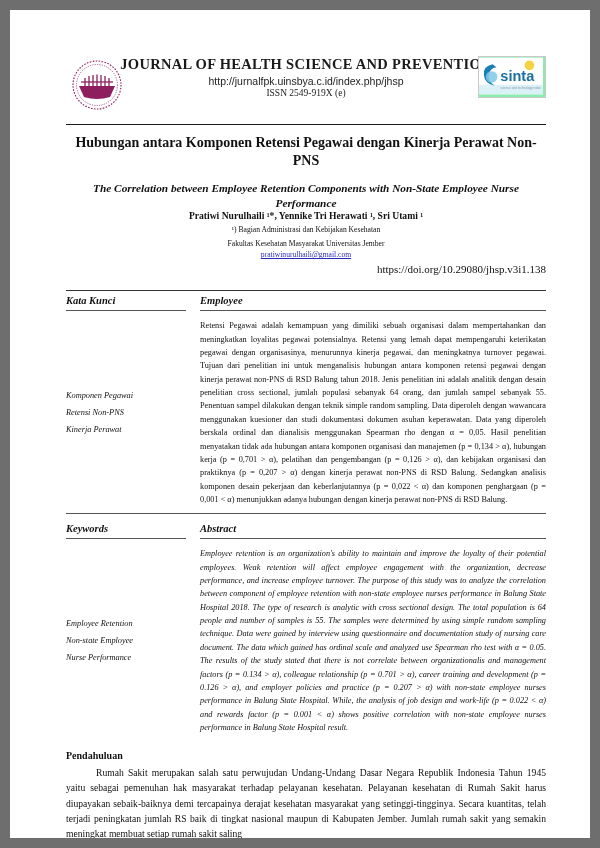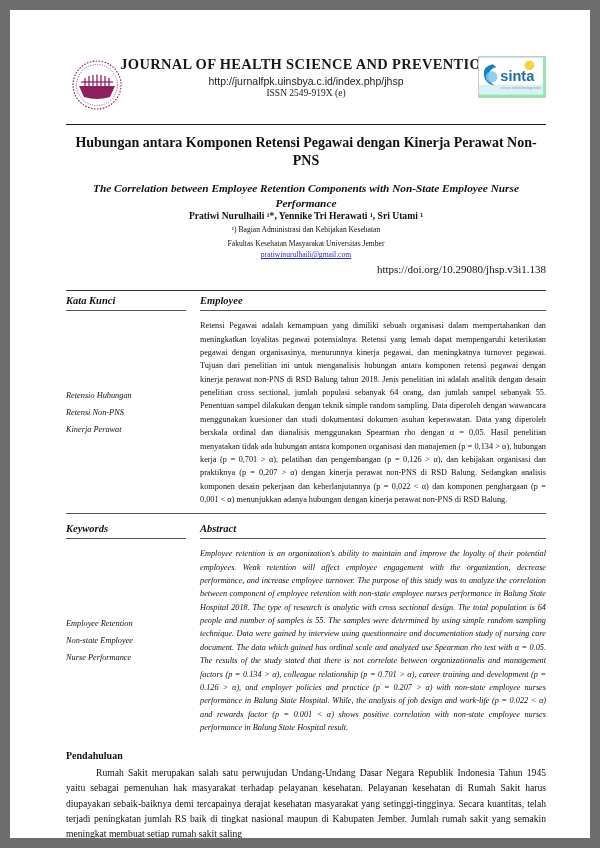--- a/index.html
+++ b/index.html
@@ -271,21 +271,21 @@
         <div class="abs-head">Kata Kunci</div>
         <div class="abs-underline"></div>
       </div>
       <div class="abs-col-right">
         <div class="abs-head">Employee</div>
         <div class="abs-underline"></div>
       </div>
     </div>
     <div class="abs-row">
       <div class="abs-col-left">
-        <div class="kw-list">Retensio Hubungan</div>
+        <div class="kw-list">Komponen Pegawai</div>
         <div class="kw-list">Retensi Non-PNS</div>
         <div class="kw-list">Kinerja Perawat</div>
       </div>
       <div class="abs-col-right">
         <div class="abs-body">Retensi Pegawai adalah kemampuan yang dimiliki sebuah organisasi dalam mempertahankan dan meningkatkan loyalitas pegawai potensialnya. Retensi yang lemah dapat mempengaruhi keterikatan pegawai dengan organisasinya, menurunnya kinerja pegawai, dan meningkatnya turnover pegawai. Tujuan dari penelitian ini untuk menganalisis hubungan antara komponen retensi pegawai dengan kinerja perawat non-PNS di RSD Balung tahun 2018. Jenis penelitian ini adalah analitik dengan desain penelitian cross sectional, jumlah populasi sebanyak 64 orang, dan jumlah sampel sebanyak 55. Penentuan sampel dilakukan dengan teknik simple random sampling. Data diperoleh dengan wawancara menggunakan kuesioner dan studi dokumentasi dokumen asuhan keperawatan. Data yang diperoleh berskala ordinal dan dianalisis menggunakan Spearman rho dengan α = 0,05. Hasil penelitian menyatakan tidak ada hubungan antara komponen organisasi dan manajemen (p = 0,134 &gt; α), hubungan kerja (p = 0,701 &gt; α), pelatihan dan pengembangan (p = 0,126 &gt; α), dan kebijakan organisasi dan praktiknya (p = 0,207 &gt; α) dengan kinerja perawat non-PNS di RSD Balung. Sedangkan analisis komponen desain pekerjaan dan keberlanjutannya (p = 0,022 &lt; α) dan komponen penghargaan (p = 0,001 &lt; α) menunjukkan adanya hubungan dengan kinerja perawat non-PNS di RSD Balung.</div>
       </div>
     </div>
     <div class="abs-sep"></div>
   </div>
 

